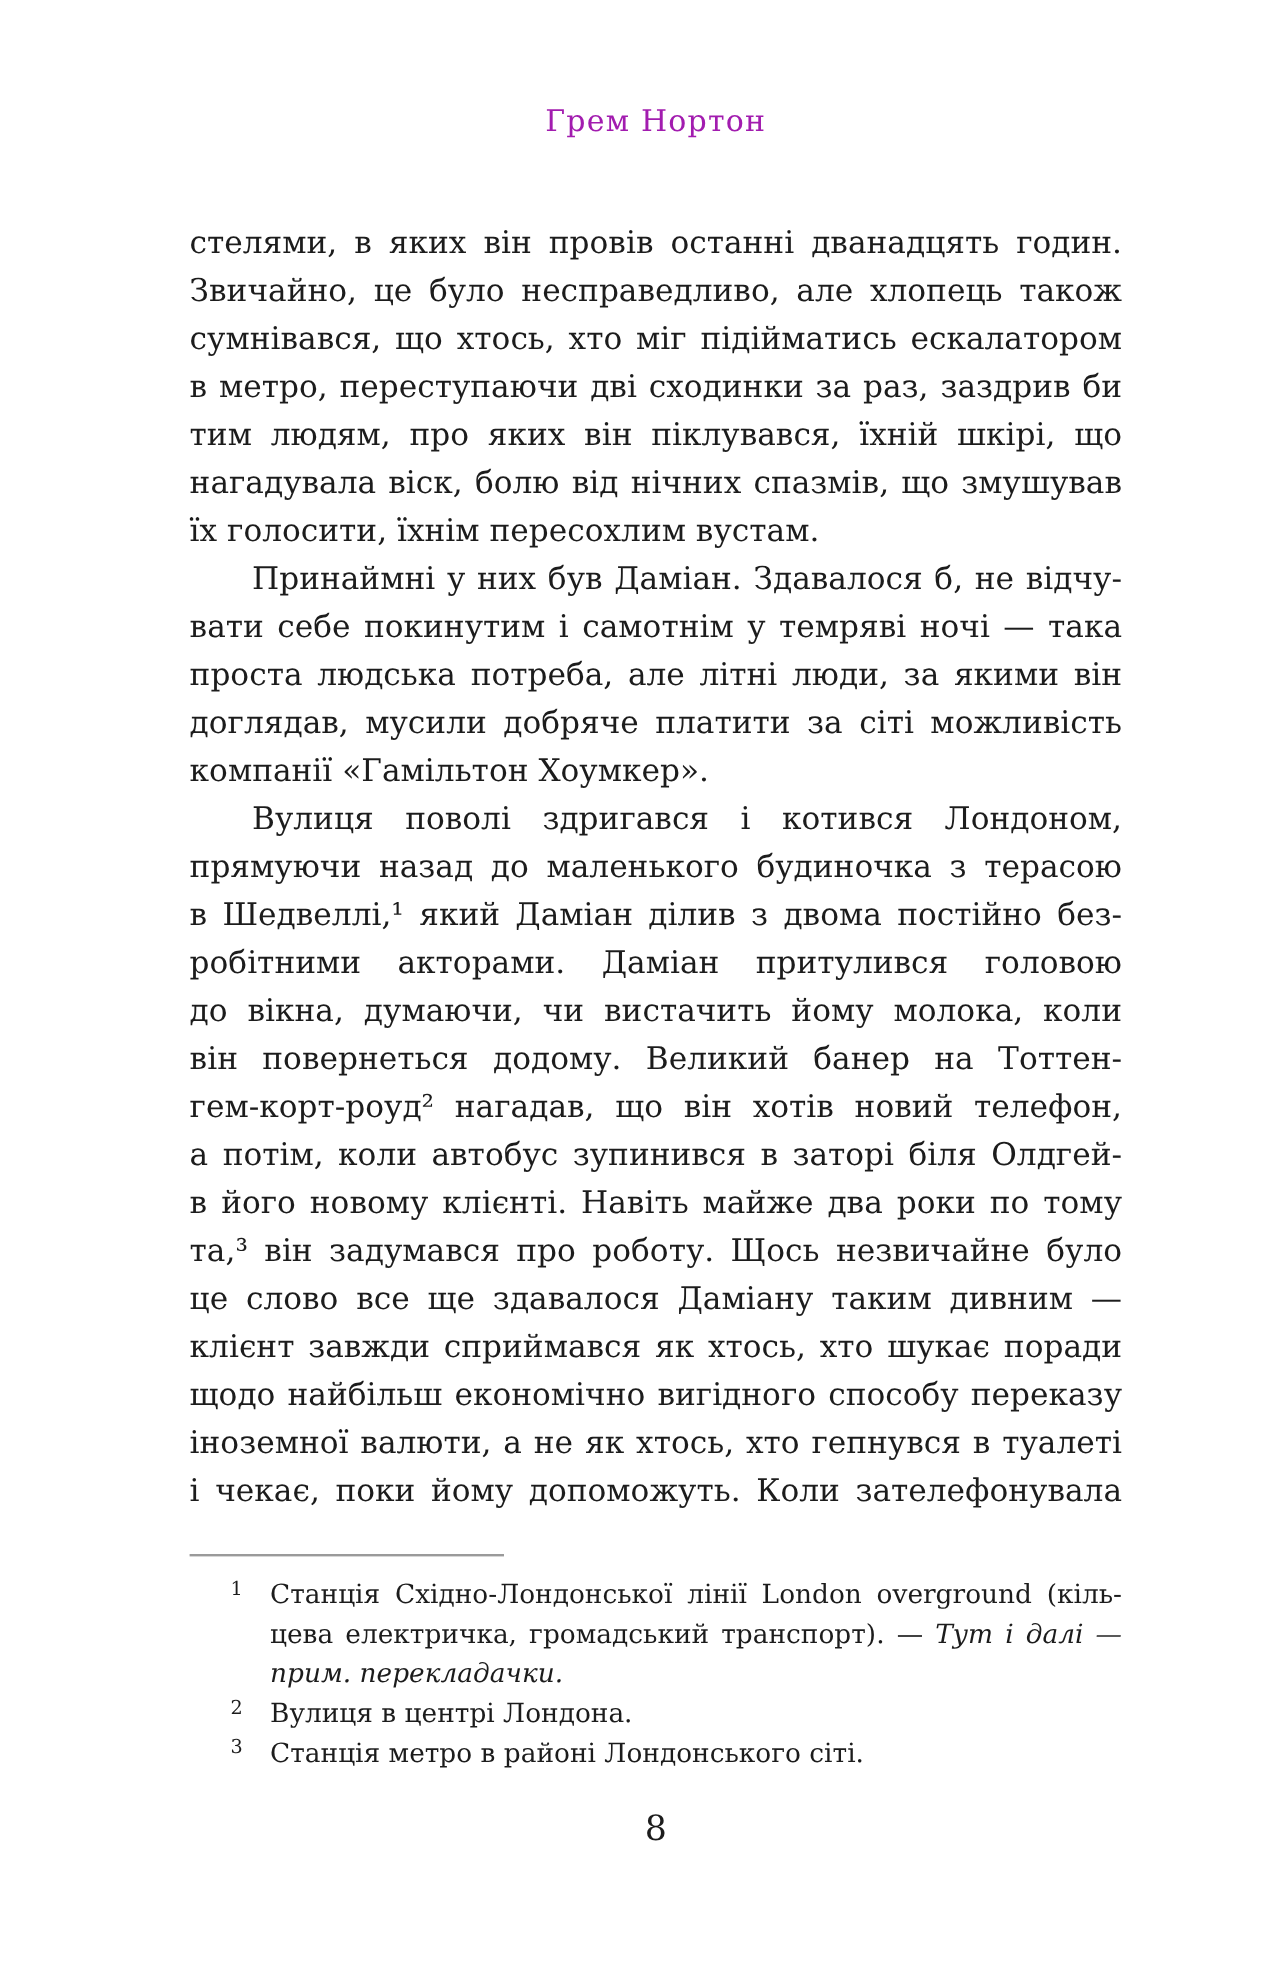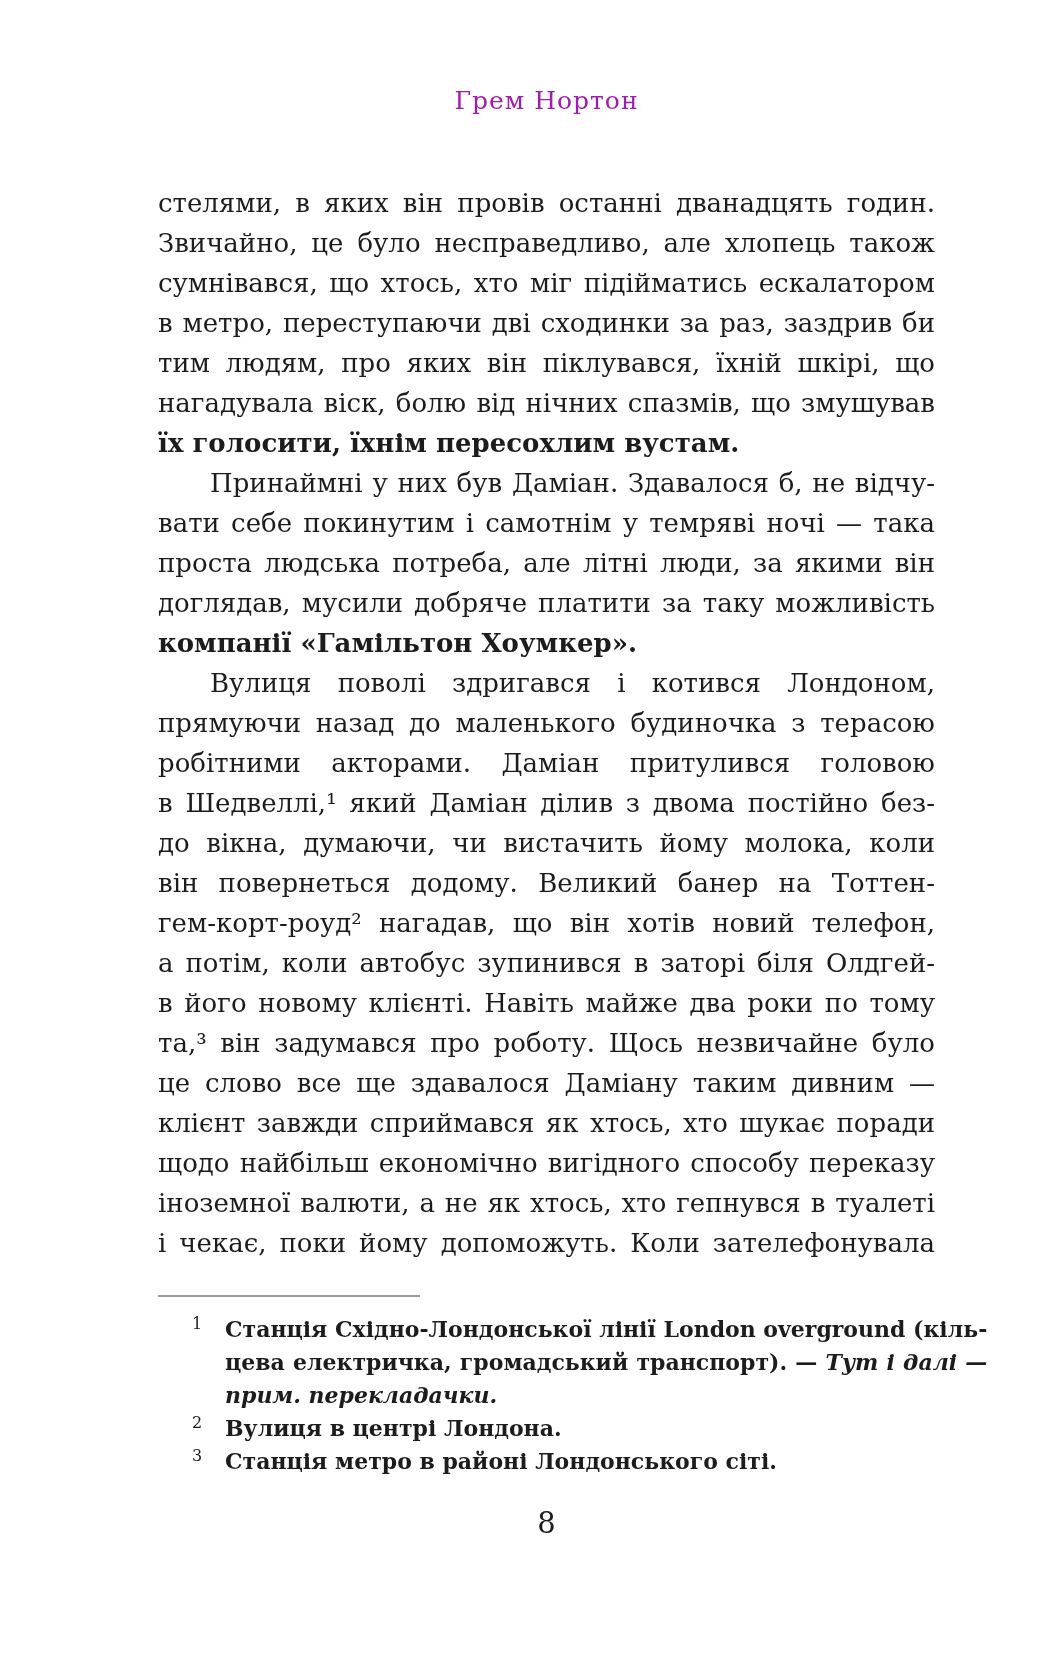--- a/index.html
+++ b/index.html
@@ -39,21 +39,20 @@
     text-align: justify;
     text-align-last: justify;
     white-space: nowrap;
   }
   .line.first {
     text-indent: 52px;
   }
   .line.last {
     text-align: right;
     text-align-last: left;
-    font-weight: bold;
   }
   .footnotes {
     position: absolute;
     top: 1295px;
     left: 158px;
     width: 777px;
     font-size: 22px;
   }
   .fn-divider {
     width: 262px;
@@ -76,21 +75,20 @@
     top: -6px;
   }
   .fn-text {
     flex: 1 1 auto;
   }
   .fn-line {
     line-height: 33px;
     text-align: justify;
     text-align-last: justify;
     white-space: nowrap;
-    font-weight: bold;
   }
   .fn-line.last {
     text-align: left;
     text-align-last: left;
   }
   .fn-line em {
     font-style: italic;
   }
   .page-number {
     position: absolute;
@@ -118,29 +116,29 @@
       <div class="line">в метро, переступаючи дві сходинки за раз, заздрив би</div>
       <div class="line">тим людям, про яких він піклувався, їхній шкірі, що</div>
       <div class="line">нагадувала віск, болю від нічних спазмів, що змушував</div>
       <div class="line last">їх голосити, їхнім пересохлим вустам.</div>
     </div>
 
     <div class="para">
       <div class="line first">Принаймні у них був Даміан. Здавалося б, не відчу-</div>
       <div class="line">вати себе покинутим і самотнім у темряві ночі — така</div>
       <div class="line">проста людська потреба, але літні люди, за якими він</div>
-      <div class="line">доглядав, мусили добряче платити за таку можливість</div>
+      <div class="line">доглядав, мусили добряче платити за сіті можливість</div>
       <div class="line last">компанії «Гамільтон Хоумкер».</div>
     </div>
 
     <div class="para">
       <div class="line first">Вулиця поволі здригався і котився Лондоном,</div>
       <div class="line">прямуючи назад до маленького будиночка з терасою</div>
+      <div class="line">в Шедвеллі,¹ який Даміан ділив з двома постійно без-</div>
       <div class="line">робітними акторами. Даміан притулився головою</div>
-      <div class="line">в Шедвеллі,¹ який Даміан ділив з двома постійно без-</div>
       <div class="line">до вікна, думаючи, чи вистачить йому молока, коли</div>
       <div class="line">він повернеться додому. Великий банер на Тоттен-</div>
       <div class="line">гем-корт-роуд² нагадав, що він хотів новий телефон,</div>
       <div class="line">а потім, коли автобус зупинився в заторі біля Олдгей-</div>
       <div class="line">в його новому клієнті. Навіть майже два роки по тому</div>
       <div class="line">та,³ він задумався про роботу. Щось незвичайне було</div>
       <div class="line">це слово все ще здавалося Даміану таким дивним —</div>
       <div class="line">клієнт завжди сприймався як хтось, хто шукає поради</div>
       <div class="line">щодо найбільш економічно вигідного способу переказу</div>
       <div class="line">іноземної валюти, а не як хтось, хто гепнувся в туалеті</div>

